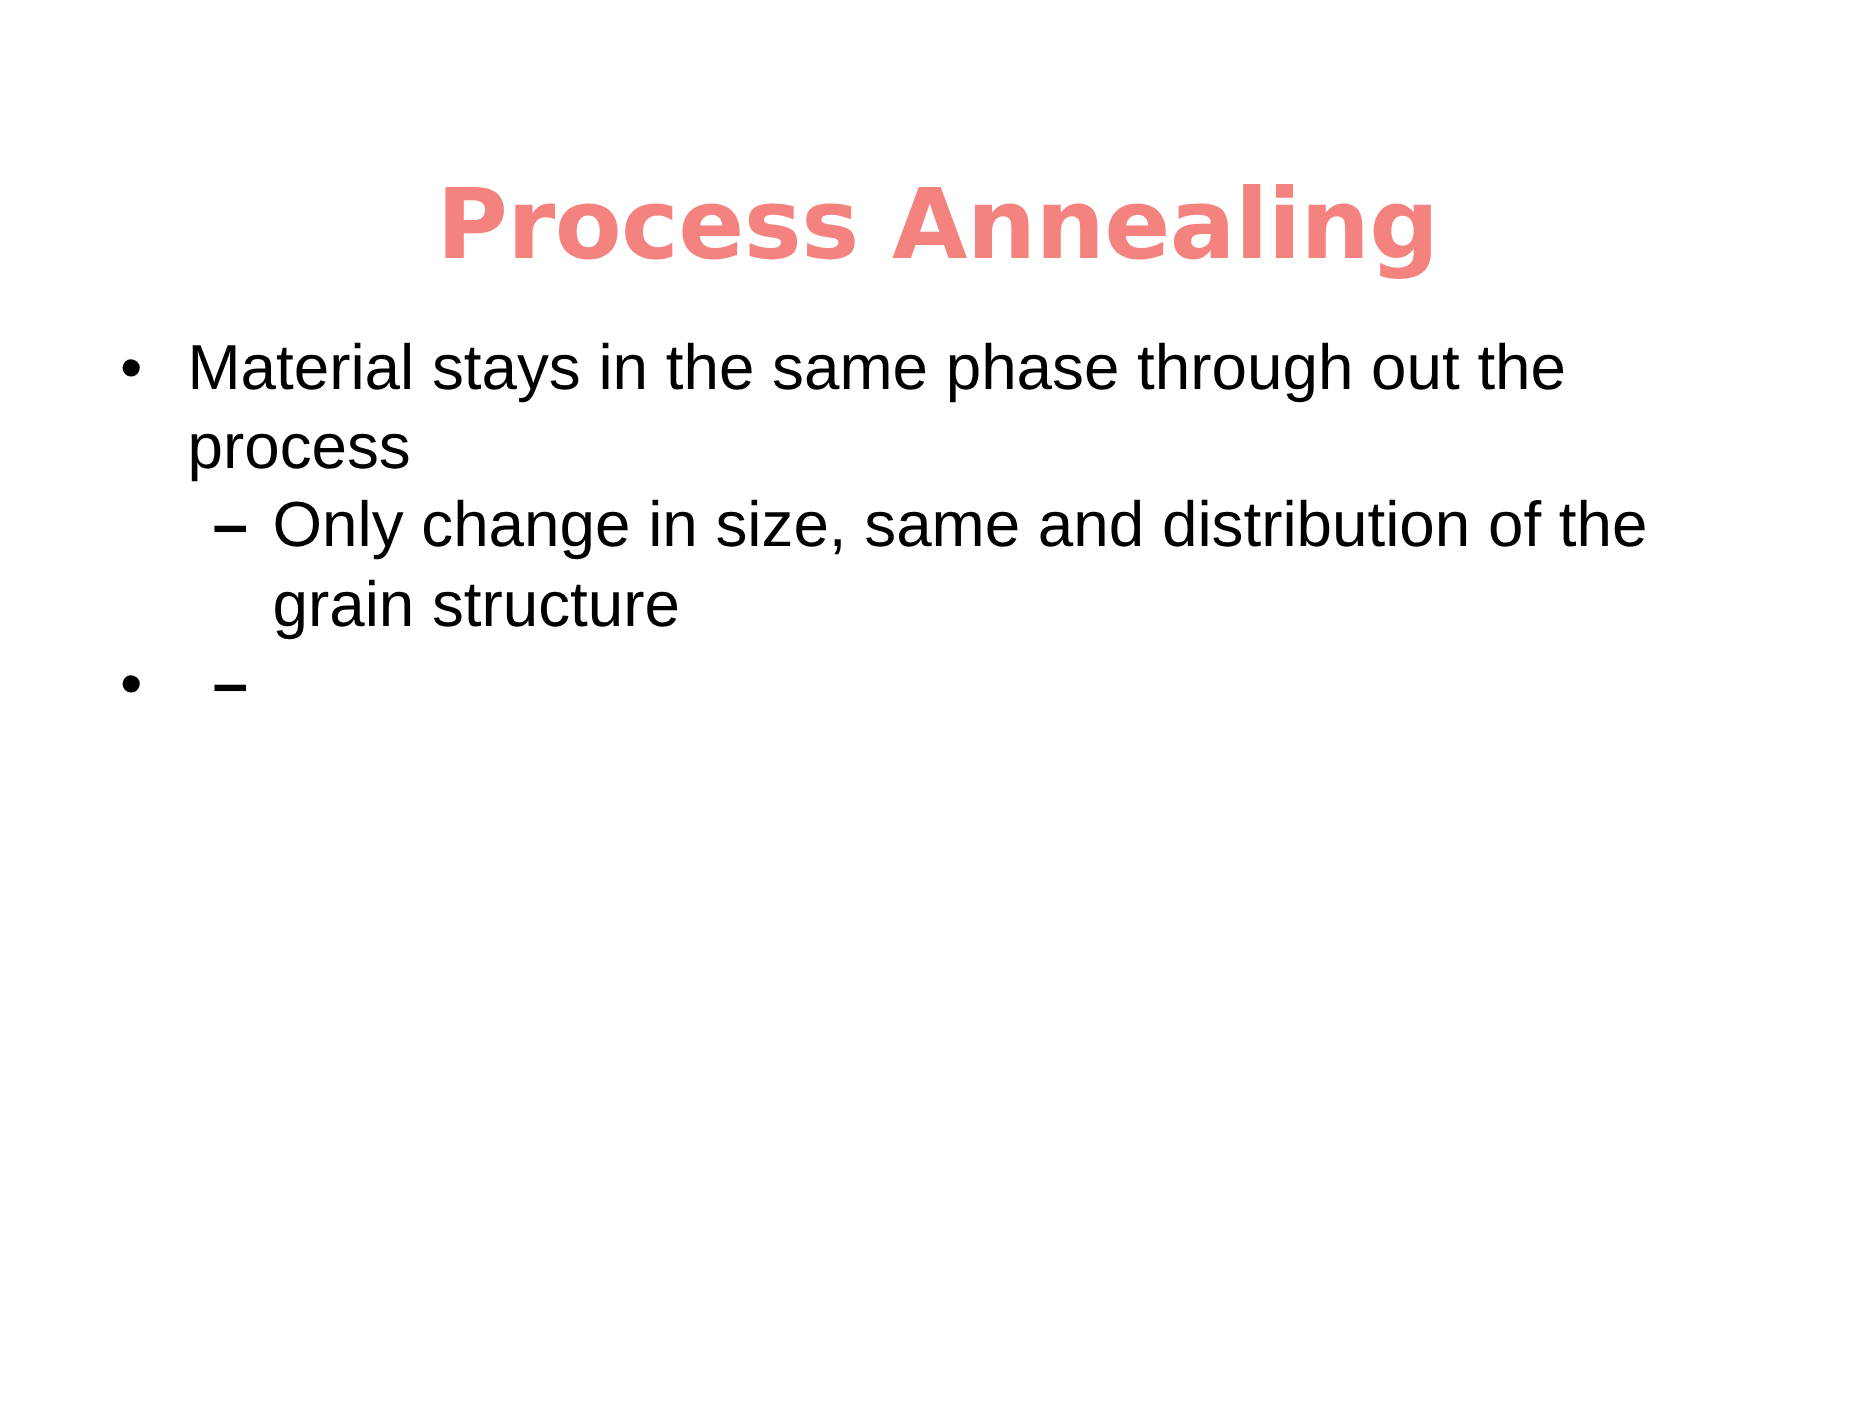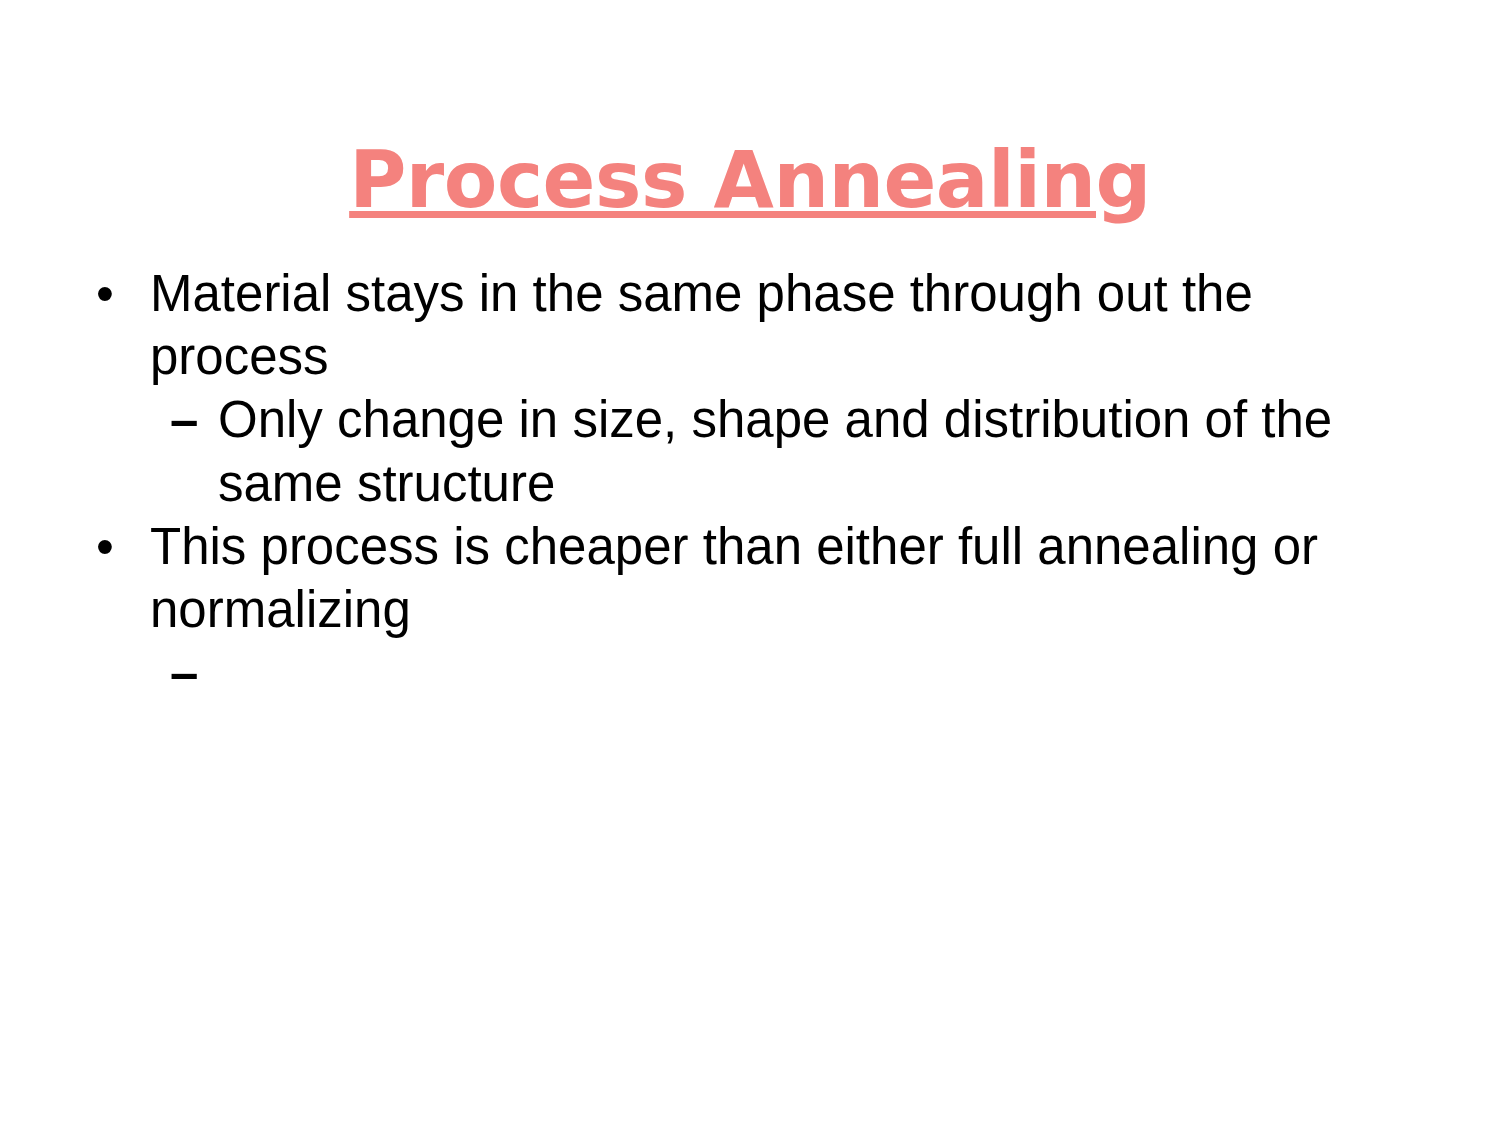--- a/index.html
+++ b/index.html
@@ -30,21 +30,20 @@
     top: 88px;
     width: 1500px;
     text-align: center;
     font-family: "DejaVu Sans", "Liberation Sans", sans-serif;
     font-weight: bold;
     font-size: 78px;
     line-height: 1.05;
     letter-spacing: -0.5px;
     color: #F4827E;
     white-space: nowrap;
-    text-decoration: underline;
   }
 
   
   .body-block {
     position: absolute;
     left: 88px;
     top: 262px;
     width: 1300px;
   }
 
@@ -114,28 +113,27 @@
 
   <div class="body-block">
     <ul class="level1">
 
       <li class="bullet-l1">
         <span class="marker-l1">•</span>
         <span class="txt">Material stays in the same phase through out the process</span>
         <ul class="level2">
           <li class="bullet-l2">
             <span class="marker-l2">–</span>
-            <span class="txt">Only change in size, shape and distribution of the same structure</span>
+            <span class="txt">Only change in size, same and distribution of the grain structure</span>
           </li>
         </ul>
       </li>
 
       <li class="bullet-l1">
         <span class="marker-l1">•</span>
-        <span class="txt">This process is cheaper than either full annealing or normalizing</span>
         <ul class="level2">
           <li class="bullet-l2">
             <span class="marker-l2">–</span>
           </li>
         </ul>
       </li>
 
     </ul>
   </div>
 

